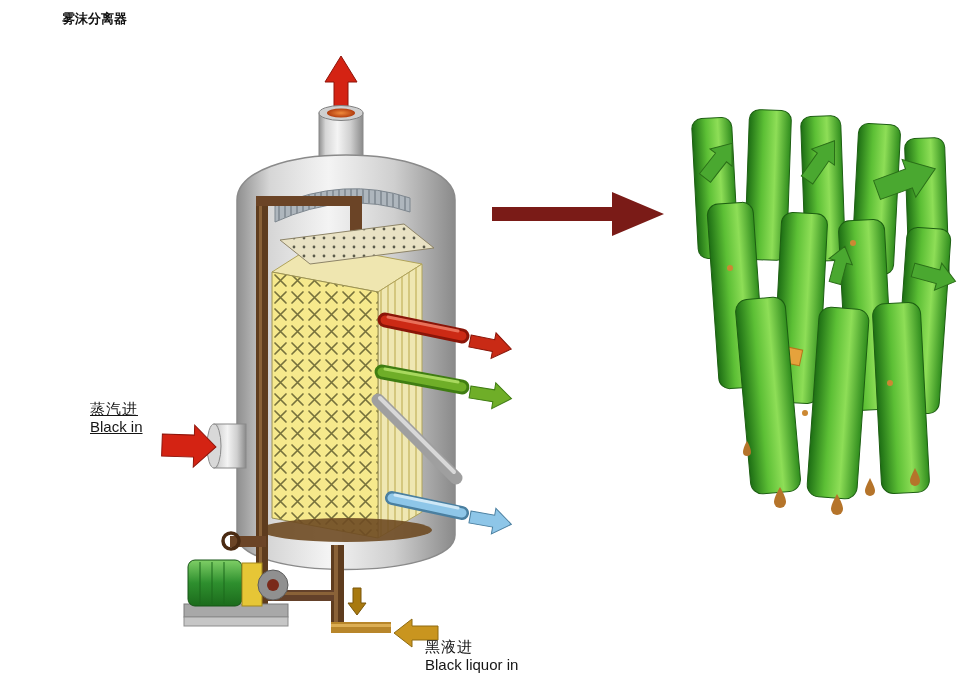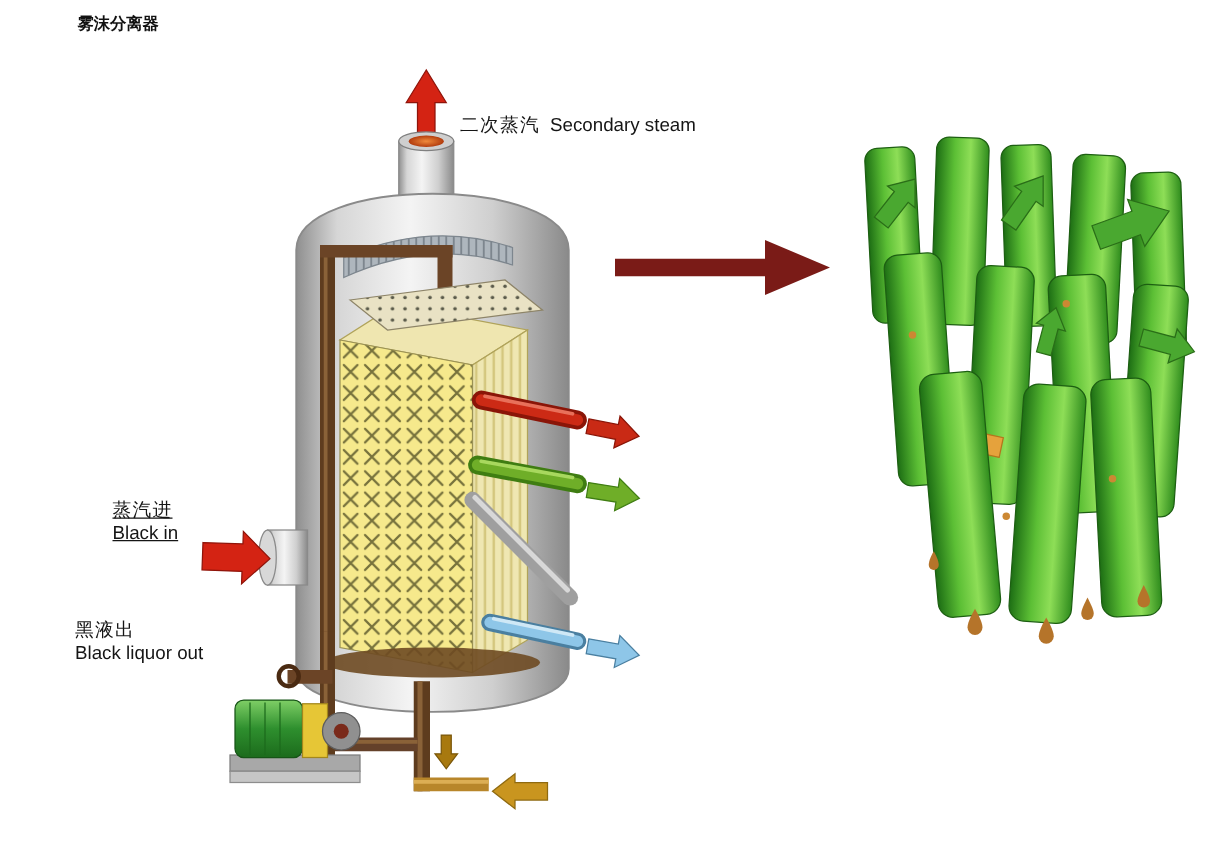--- a/index.html
+++ b/index.html
@@ -228,28 +228,25 @@
         <circle cx="45" cy="160" r="3" fill="#cc8833"></circle>
         <circle cx="168" cy="135" r="3" fill="#cc8833"></circle>
         <circle cx="205" cy="275" r="3" fill="#cc8833"></circle>
         <circle cx="120" cy="305" r="3" fill="#cc8833"></circle>
       </g>
     </g>
   </svg>
 
   <div class="title">雾沫分离器</div>
 
-  <div class="label inline-label" style="left:368px;top:92px;">
-    <span class="zh">二次蒸汽</span><span>Secondary steam</span>
-  </div>
 
   <div class="label" style="left:90px;top:400px;text-decoration:underline;">
     <div class="zh">蒸汽进</div>
     <div>Black in</div>
   </div>
 
-  <div class="label" style="left:60px;top:496px;">
-    <div class="zh">黑液出</div>
-    <div>Black liquor out</div>
+
+  <div class="label" style="left:425px;top:638px;">
+    <div class="zh">黑液进</div>
+    <div>Black liquor in</div>
   </div>
 
-
 </div>
 
 </body></html>

